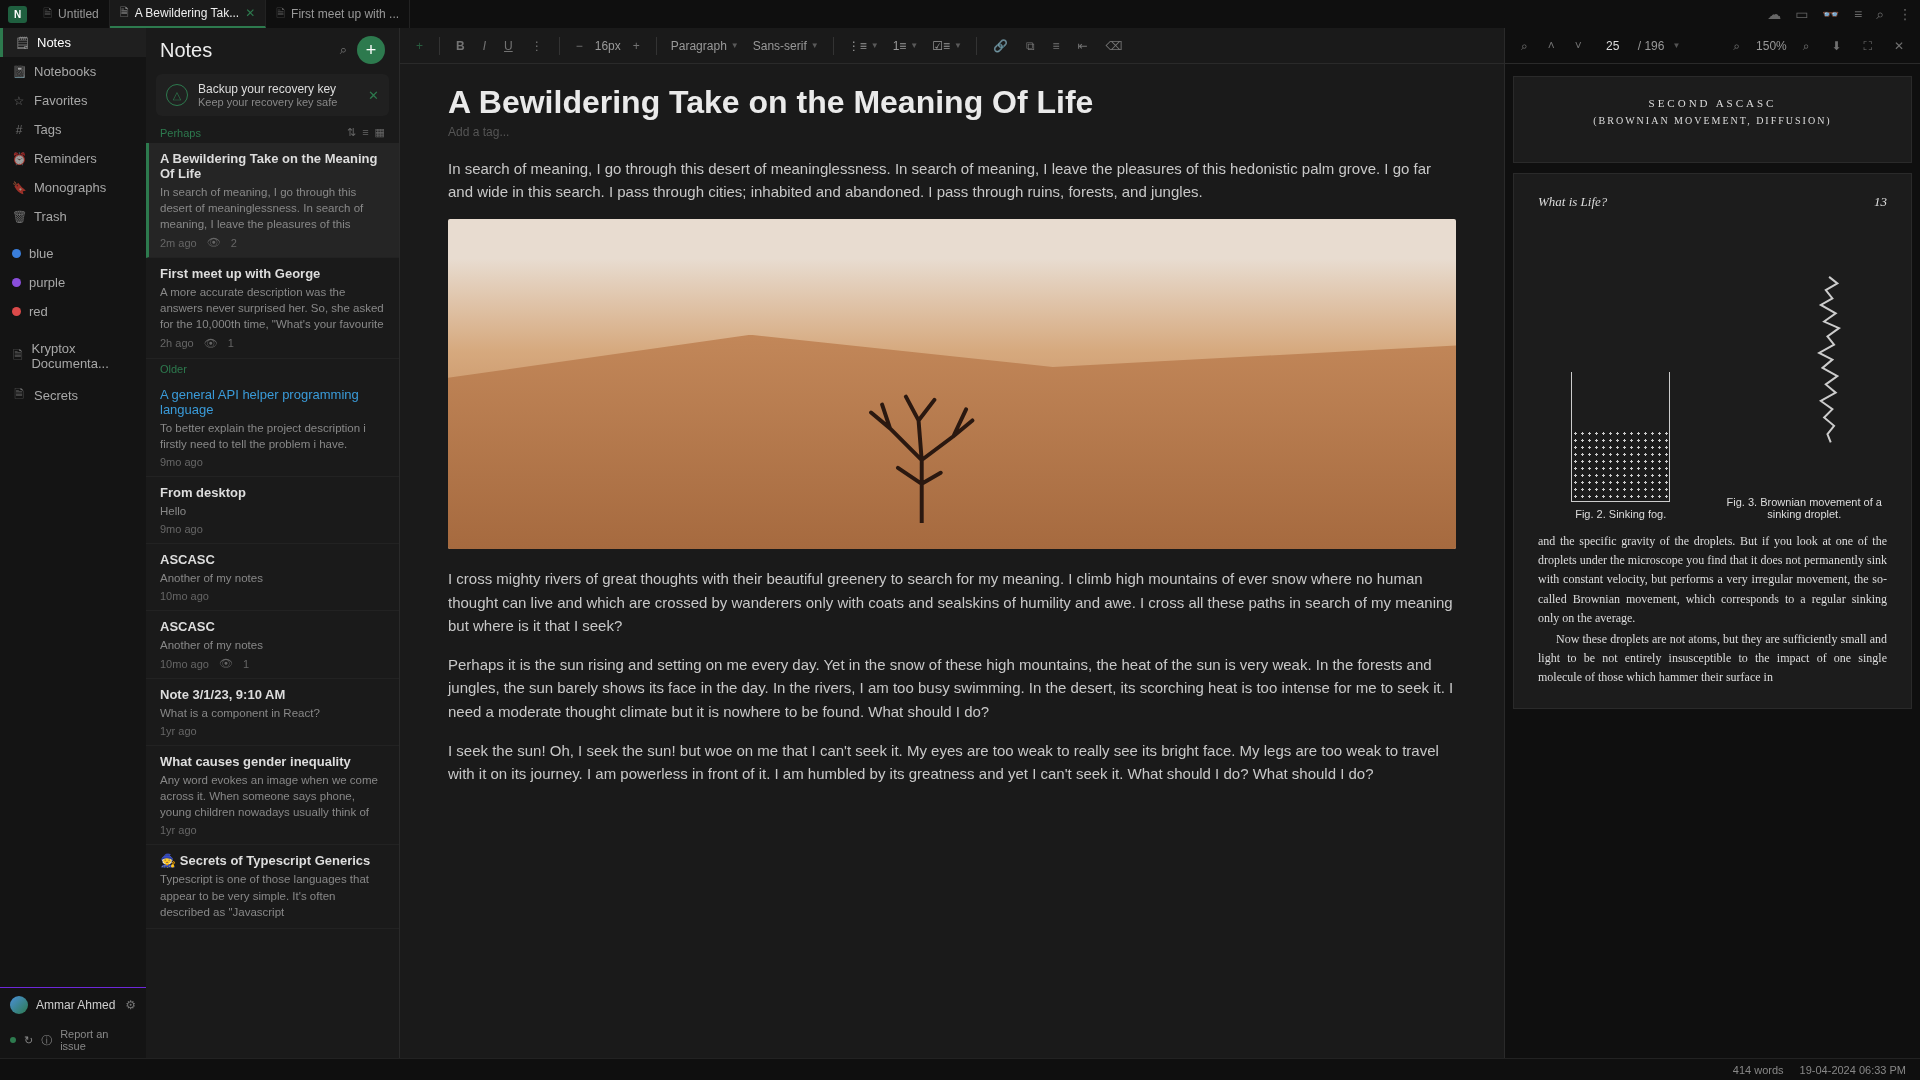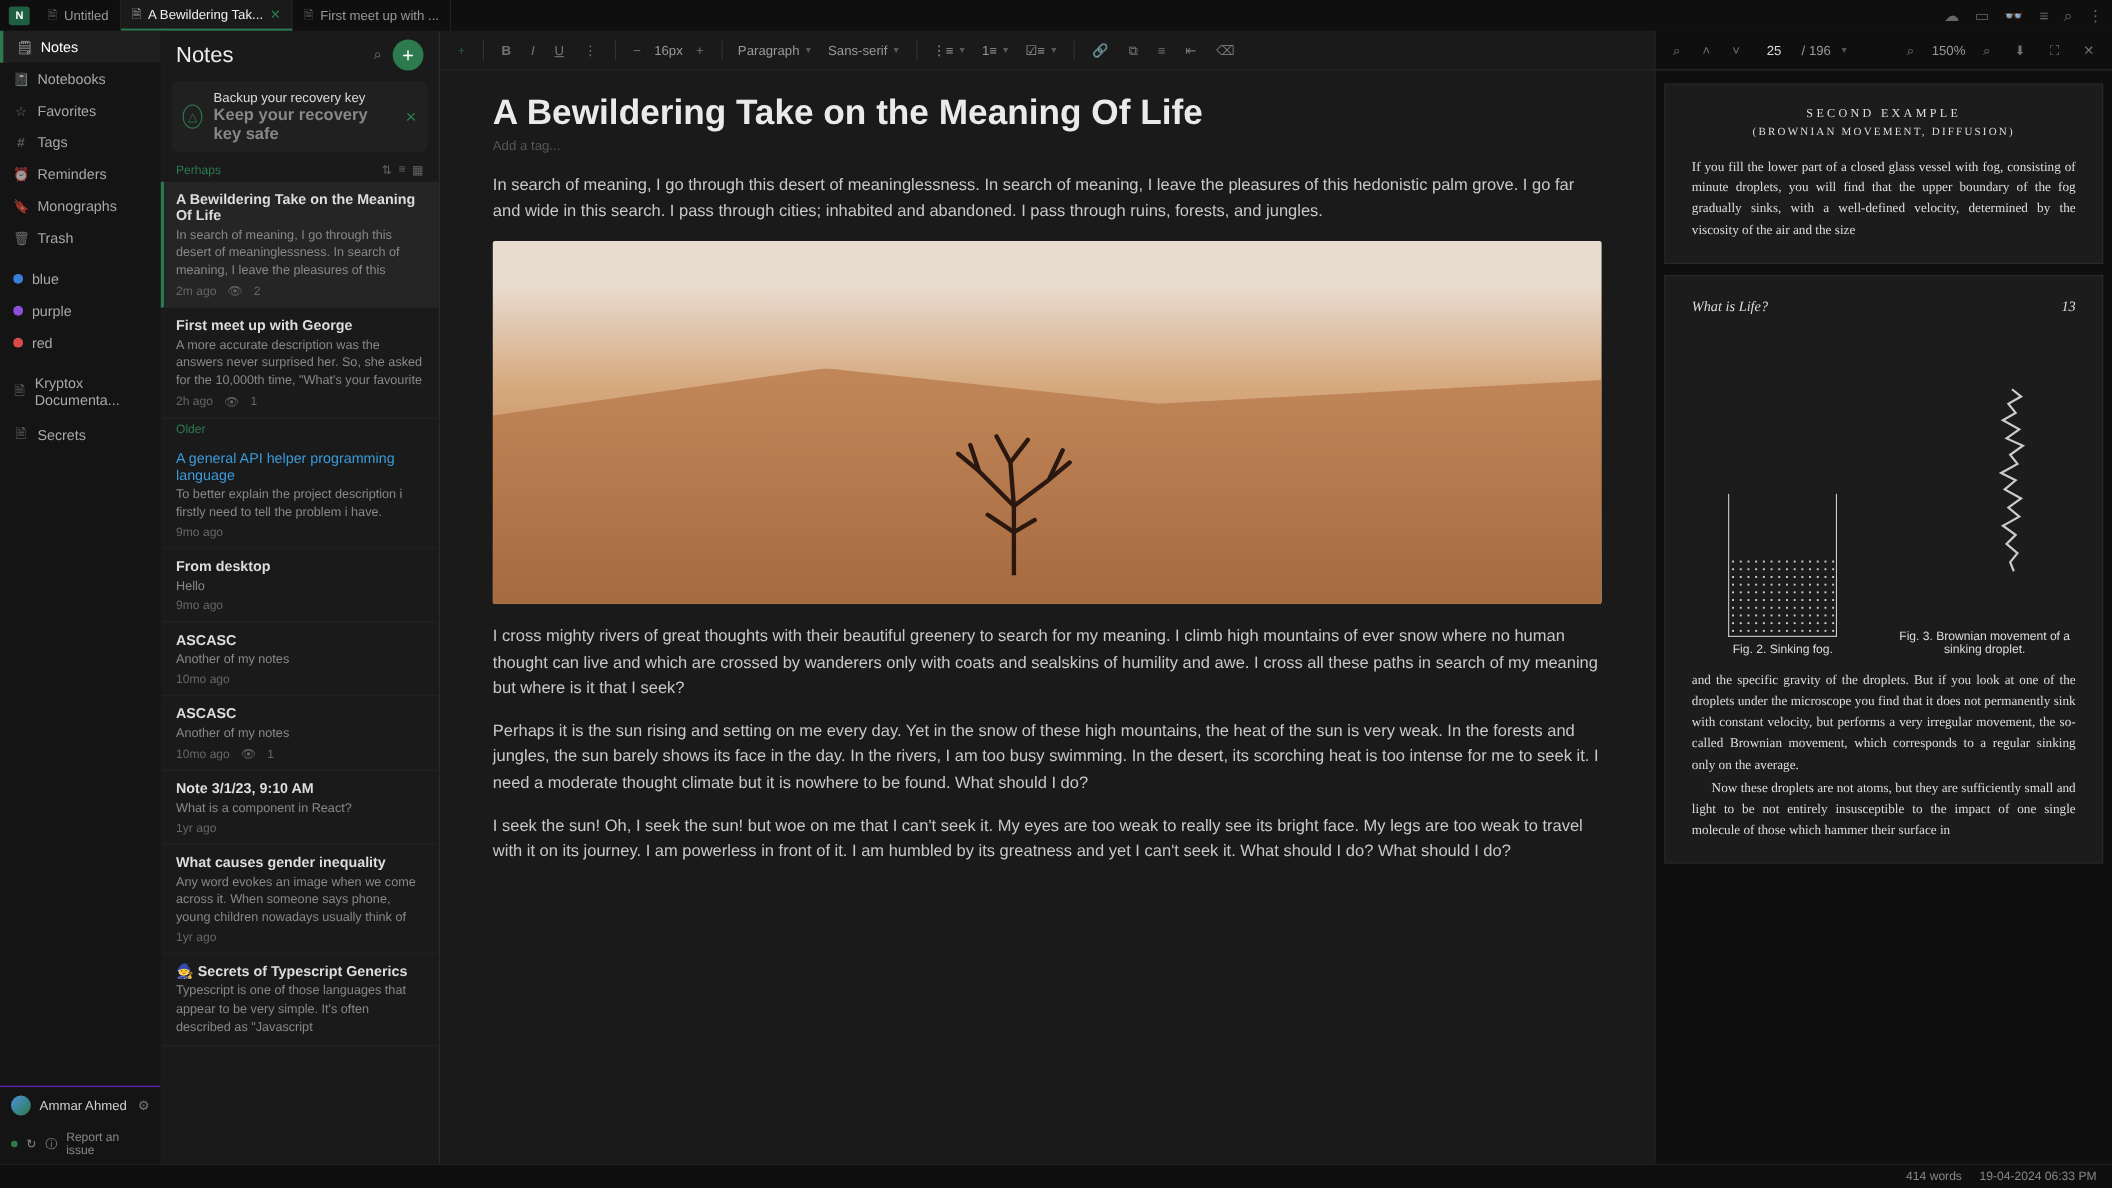--- a/index.html
+++ b/index.html
@@ -30,21 +30,21 @@
 .status-row { display: flex; align-items: center; gap: 8px; padding: 6px 10px; font-size: 11px; color: #888; }
 .status-dot { width: 6px; height: 6px; border-radius: 50%; background: #2d7a4e; }
 .notelist { width: 254px; background: #1a1a1a; display: flex; flex-direction: column; border-right: 1px solid #2a2a2a; }
 .nl-header { display: flex; align-items: center; padding: 8px 14px 4px; }
 .nl-title { font-size: 20px; color: #eee; }
 .nl-header .ic { opacity: .5; margin-left: auto; margin-right: 10px; }
 .addbtn { width: 28px; height: 28px; border-radius: 50%; background: #2d7a4e; color: #fff; display: flex; align-items: center; justify-content: center; font-size: 18px; }
 .backup-card { margin: 6px 10px; background: #202020; border-radius: 6px; padding: 8px 10px; display: flex; align-items: center; gap: 10px; font-size: 11px; }
 .backup-icon { width: 22px; height: 22px; border-radius: 50%; border: 1.5px solid #2d7a4e; display: flex; align-items: center; justify-content: center; color: #2d7a4e; font-size: 11px; }
 .backup-text .t1 { color: #ddd; font-size: 12px; }
-.backup-text .t2 { color: #888; font-size: 15px; font-weight: bold; }
+.backup-text .t2 { color: #888; font-size: 11px; }
 .backup-card .close { color: #2d7a4e; font-size: 13px; margin-left: auto; }
 .section-hdr { display: flex; align-items: center; padding: 4px 14px; color: #2d7a4e; font-size: 11px; }
 .section-hdr.older { color: #2d7a4e; }
 .section-hdr .view-icons { margin-left: auto; color: #666; display: flex; gap: 6px; font-size: 11px; }
 .nl-scroll { flex: 1; overflow-y: auto; }
 .note-card { padding: 8px 14px; border-bottom: 1px solid #222; cursor: pointer; }
 .note-card.active { background: #252525; border-left: 3px solid #2d7a4e; padding-left: 11px; }
 .note-card .title { font-size: 13px; color: #ddd; font-weight: 600; margin-bottom: 3px; }
 .note-card .title.link { color: #3a9bd9; font-weight: 500; }
 .note-card .preview { font-size: 11.5px; color: #888; line-height: 1.4; max-height: 4.2em; overflow: hidden; }
@@ -338,23 +338,22 @@
           <span class="tb-btn">⌕</span>
           <span>150%</span>
           <span class="tb-btn">⌕</span>
           <span class="tb-btn">⬇</span>
           <span class="tb-btn">⛶</span>
           <span class="tb-btn">✕</span>
         </div>
       </div>
       <div class="pdf-viewer">
         <div class="pdf-page">
-          <div class="pdf-h">SECOND EXAMPLE</div>
+          <div class="pdf-h">SECOND ASCASC</div>
           <div class="pdf-sub">(BROWNIAN MOVEMENT, DIFFUSION)</div>
-          <div class="pdf-body">If you fill the lower part of a closed glass vessel with fog, consisting of minute droplets, you will find that the upper boundary of the fog gradually sinks, with a well-defined velocity, determined by the viscosity of the air and the size</div>
         </div>
         <div class="pdf-page pdf-page2">
           <div class="pdf-page-hdr">
             <span>What is Life?</span>
             <span>13</span>
           </div>
           <div class="figures">
             <div class="fig">
               <div class="fig-canvas">
                 <div class="vessel">

